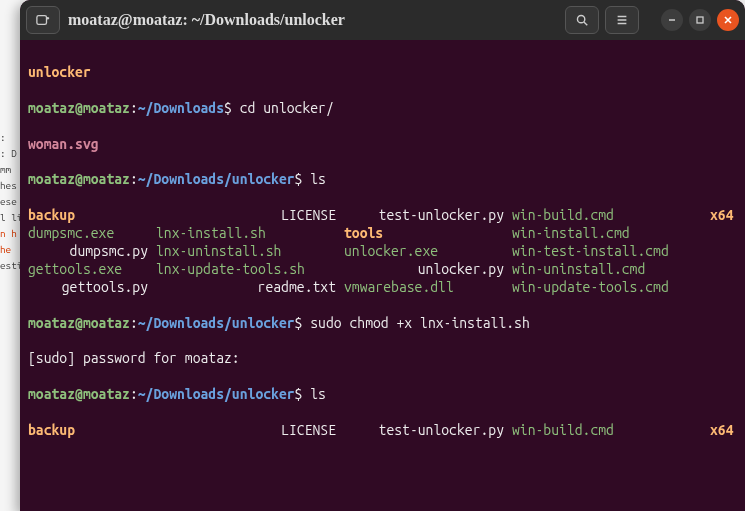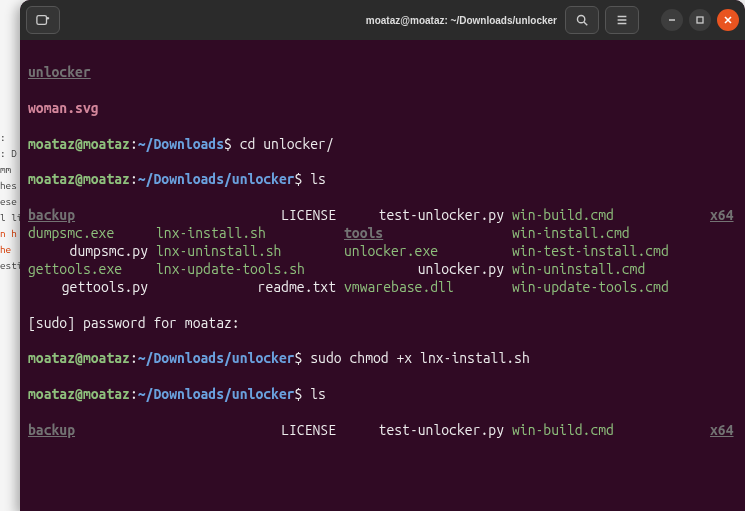--- a/index.html
+++ b/index.html
@@ -57,25 +57,25 @@
     border: 1px solid #555;
     border-radius: 6px;
     display: flex;
     align-items: center;
     justify-content: center;
     background: #353535;
   }
   .tb-icon { width: 14px; height: 14px; }
   .tb-title {
     flex: 1;
-    text-align: right;
+    text-align: left;
     color: #ddd;
-    font-family: Liberation Sans, sans-serif;
+    font-family: Liberation Serif, serif;
     font-weight: 600;
-    font-size: 10px;
+    font-size: 16px;
   }
   .tb-right { display: flex; gap: 6px; align-items: center; }
   .tb-sq {
     width: 34px; height: 28px;
     border: 1px solid #555;
     border-radius: 6px;
     background: #353535;
     display:flex;align-items:center;justify-content:center;
   }
   .win-ctrl {
@@ -91,21 +91,21 @@
   .term-body {
     flex: 1;
     padding: 6px 8px;
     color: #eee;
     font-size: 14px;
     line-height: 1.28;
     white-space: pre;
     overflow: hidden;
   }
   .row { display: block; white-space: pre; }
-  .dir { color: #737373; font-weight: bold; text-decoration: underline; }
+  .dir { color: #fdba74; font-weight: bold; }
   .file { color: #eee; text-align: right; }
   .exec { color: #8ec07c; }
   .img  { color: #d3869b; font-weight: 600; }
   .user { color: #8ec07c; font-weight: bold; }
   .host { color: #8ec07c; font-weight: bold; }
   .colon { color: #eee; }
   .path { color: #6aa1de; font-weight: bold; }
   .dollar { color: #eee; }
   .cmd { color: #eee; }
   .listing {
@@ -173,26 +173,26 @@
       <div class="win-ctrl win-close">
         <svg viewBox="0 0 10 10">
             <path d="M2 2 L8 8 M8 2 L2 8" stroke="#fff" stroke-width="1.6"></path>
           </svg>
       </div>
     </div>
   </div>
 
   <div class="term-body">
 <span class="row"><span class="dir">unlocker</span></span>
+<span class="row"><span class="user">moataz</span><span class="user">@</span><span class="host">moataz</span><span class="colon">:</span><span class="path">~/Downloads</span><span class="dollar">$</span> <span class="cmd">cd unlocker/</span></span>
 <span class="row"><span class="img">woman.svg</span></span>
-<span class="row"><span class="user">moataz</span><span class="user">@</span><span class="host">moataz</span><span class="colon">:</span><span class="path">~/Downloads</span><span class="dollar">$</span> <span class="cmd">cd unlocker/</span></span>
 <span class="row"><span class="user">moataz</span><span class="user">@</span><span class="host">moataz</span><span class="colon">:</span><span class="path">~/Downloads/unlocker</span><span class="dollar">$</span> <span class="cmd">ls</span></span>
 <div class="listing" id="listing1"><span class="dir">backup</span><span class="file">LICENSE</span><span class="file">test-unlocker.py</span><span class="exec">win-build.cmd</span><span class="dir">x64</span><span class="exec">dumpsmc.exe</span><span class="exec">lnx-install.sh</span><span class="dir">tools</span><span class="exec">win-install.cmd</span><span class="file"></span><span class="file">dumpsmc.py</span><span class="exec">lnx-uninstall.sh</span><span class="exec">unlocker.exe</span><span class="exec">win-test-install.cmd</span><span class="file"></span><span class="exec">gettools.exe</span><span class="exec">lnx-update-tools.sh</span><span class="file">unlocker.py</span><span class="exec">win-uninstall.cmd</span><span class="file"></span><span class="file">gettools.py</span><span class="file">readme.txt</span><span class="exec">vmwarebase.dll</span><span class="exec">win-update-tools.cmd</span><span class="file"></span></div>
+<span class="row"><span class="user">moataz</span><span class="user">@</span><span class="host">moataz</span><span class="colon">:</span><span class="path">~/Downloads/unlocker</span><span class="dollar">$</span> <span class="cmd">sudo chmod +x lnx-install.sh</span></span>
 <span class="row"><span class="file">[sudo] password for moataz:</span></span>
-<span class="row"><span class="user">moataz</span><span class="user">@</span><span class="host">moataz</span><span class="colon">:</span><span class="path">~/Downloads/unlocker</span><span class="dollar">$</span> <span class="cmd">sudo chmod +x lnx-install.sh</span></span>
 <span class="row"><span class="user">moataz</span><span class="user">@</span><span class="host">moataz</span><span class="colon">:</span><span class="path">~/Downloads/unlocker</span><span class="dollar">$</span> <span class="cmd">ls</span></span>
 <div class="listing" id="listing2"><span class="dir">backup</span><span class="file">LICENSE</span><span class="file">test-unlocker.py</span><span class="exec">win-build.cmd</span><span class="dir">x64</span></div>
 
 
 
 
 
   </div>
 </div>
 

